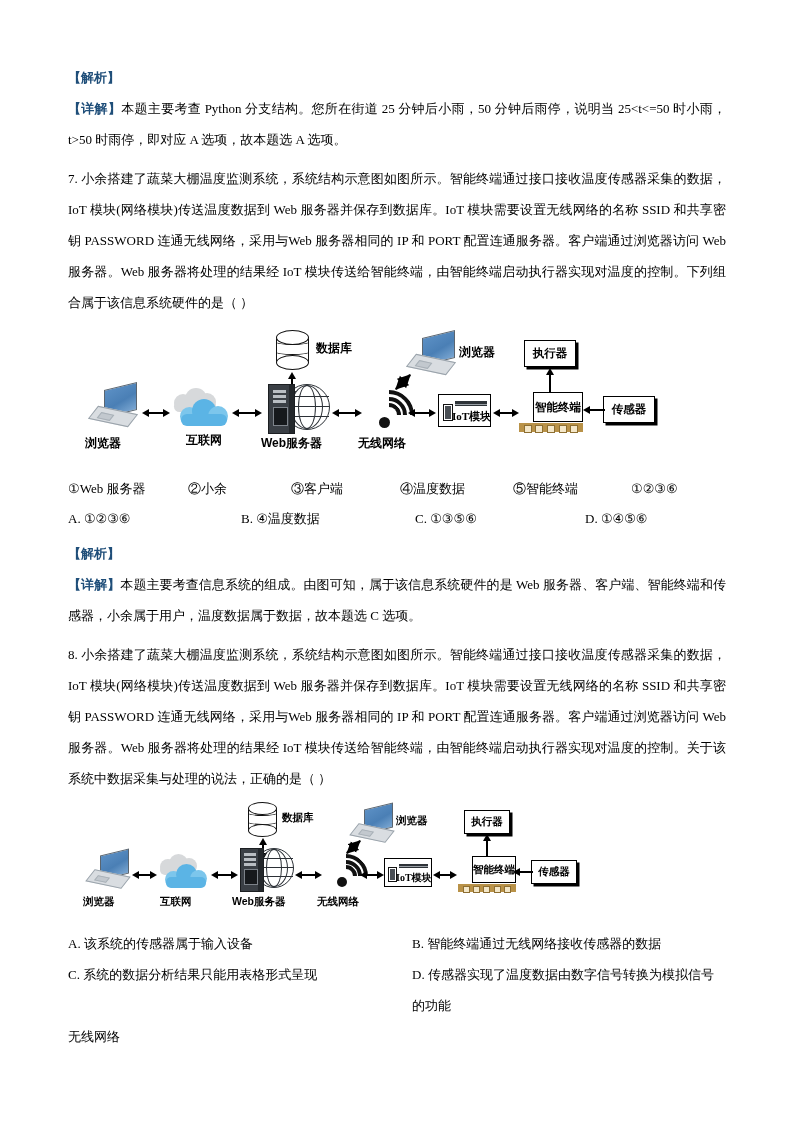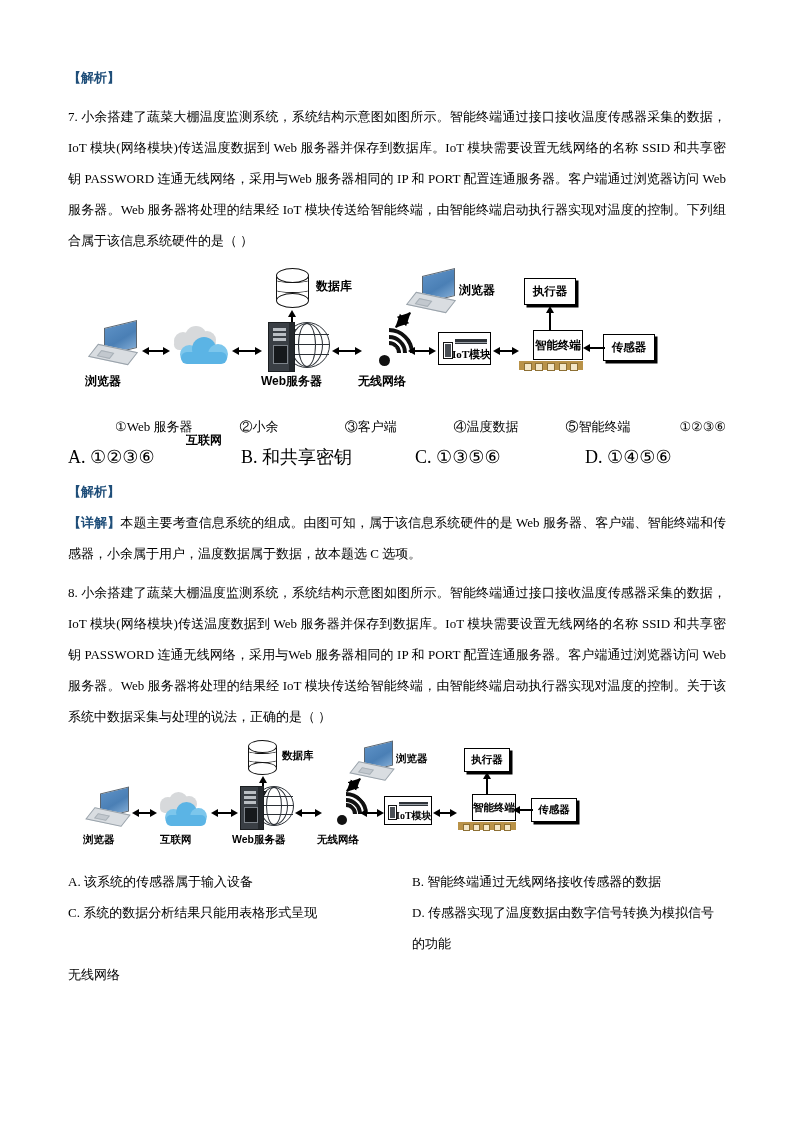--- a/index.html
+++ b/index.html
@@ -57,29 +57,29 @@
   .spacer-8 { height: 8px; }
   .spacer-4 { height: 4px; }
 
   
   .opt-items {
     font-size: 13.0px;
     line-height: 30px;
     display: flex;
     white-space: nowrap;
   }
-  .opt-items > span { display: inline-block; margin-left: 47px; }
+  .opt-items > span { display: inline-block; }
   .oi0 { width: 120px; }
   .oi1 { width: 103px; }
   .oi2 { width: 109px; }
   .oi3 { width: 113px; }
   .oi4 { width: 118px; }
 
   .opt-abcd {
-    font-size: 18px;
+    font-size: 13.0px;
     line-height: 30px;
     display: flex;
     white-space: nowrap;
     font-family: Liberation Serif, serif;
   }
   .opt-abcd > span { display: inline-block; }
   .oa0 { width: 173px; }
   .oa1 { width: 174px; }
   .oa2 { width: 170px; }
 
@@ -329,20 +329,23 @@
   .diag-arrow { position: absolute; }
 </style>
 </head>
 <body>
 
 <div class="page">
 <div class="content">
 
   <div class="para-label">
     <span class="marker">【解析】</span>
+  </div>
+  <div class="para">
+    <span class="marker">【详解】</span><span>本题主要考查 Python 分支结构。您所在街道 25 分钟后小雨，50 分钟后雨停，说明当 25&lt;t&lt;=50 时小雨，t&gt;50 时雨停，即对应 A 选项，故本题选 A 选项。</span>
   </div>
 
   <div class="spacer-8"></div>
 
   <div class="qtext">
     <span>7.</span>
     <span>小余搭建了蔬菜大棚温度监测系统，系统结构示意图如图所示。智能终端通过接口接收温度传感器采集的数据，IoT 模块(网络模块)传送温度数据到 Web 服务器并保存到数据库。IoT 模块需要设置无线网络的名称 SSID 和共享密钥 PASSWORD 连通无线网络，采用与Web 服务器相同的 IP 和 PORT 配置连通服务器。客户端通过浏览器访问 Web 服务器。Web 服务器将处理的结果经 IoT 模块传送给智能终端，由智能终端启动执行器实现对温度的控制。下列组合属于该信息系统硬件的是（  ）</span>
   </div>
 
   <div class="spacer-4"></div>
@@ -508,21 +511,21 @@
     <span class="oi0">①Web 服务器</span>
     <span class="oi1">②小余</span>
     <span class="oi2">③客户端</span>
     <span class="oi3">④温度数据</span>
     <span class="oi4">⑤智能终端</span>
     <span>①②③⑥</span>
   </div>
 
   <div class="opt-abcd">
     <span class="oa0">A. ①②③⑥</span>
-    <span class="oa1">B. 和共享密钥</span>
+    <span class="oa1">B. ④温度数据</span>
     <span class="oa2">C. ①③⑤⑥</span>
     <span>D. ①④⑤⑥</span>
   </div>
 
   <div class="spacer-4"></div>
 
   <div class="para-label">
     <span class="marker">【解析】</span>
   </div>
   <div class="para">

